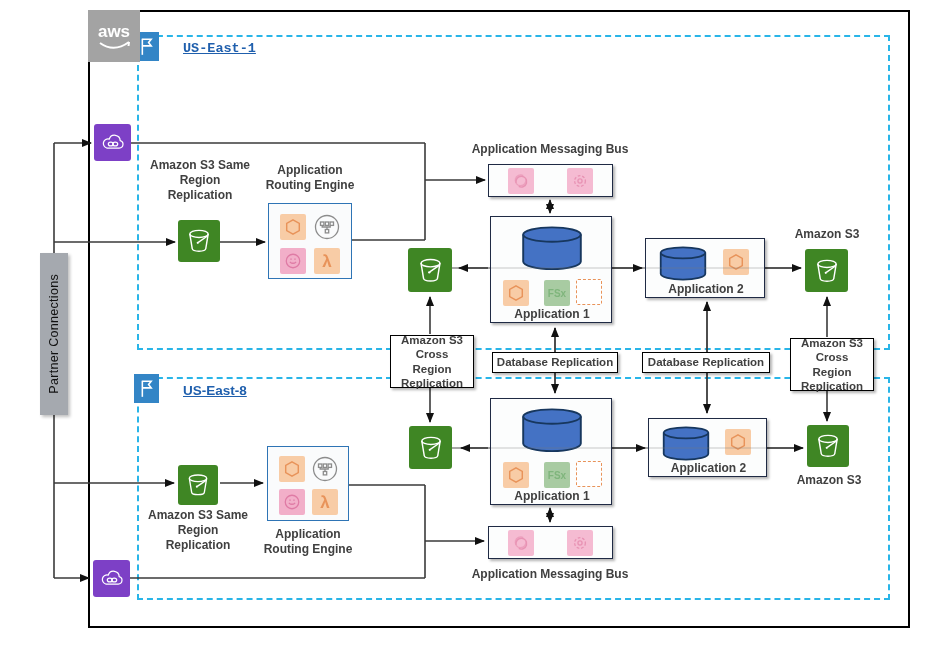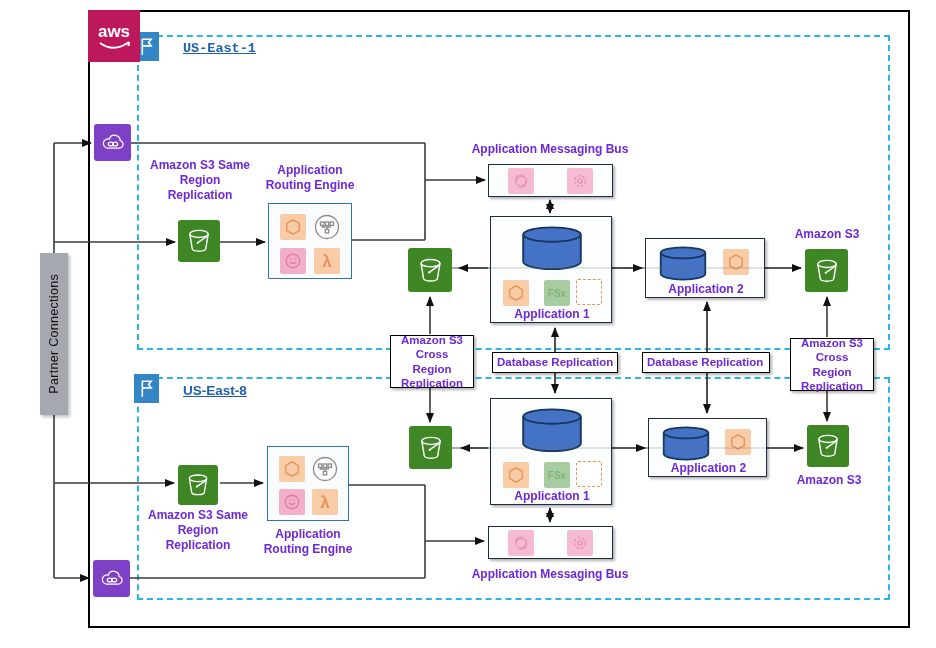--- a/index.html
+++ b/index.html
@@ -1,23 +1,23 @@
 <!DOCTYPE html>
 <html><head>
 <meta charset="utf-8">
 <style>
   * { margin:0; padding:0; box-sizing:border-box; }
   html,body { background:#fff; }
   body { font-family:"Liberation Sans", sans-serif; }
   #canvas { position:relative; width:936px; height:648px; background:#fff; overflow:hidden; }
   .abs { position:absolute; }
-  .lbl { font-weight:bold; font-size:12px; line-height:1.25; text-align:center; color:#6d28d9; }
+  .lbl { font-weight:bold; font-size:12px; line-height:1.25; text-align:center; color:#404040; }
   
   .outer-frame { left:88px; top:10px; width:822px; height:618px; border:2.5px solid #000; z-index:0; }
-  .aws-logo { left:88px; top:10px; width:52px; height:52px; background:#be185d; z-index:5; }
+  .aws-logo { left:88px; top:10px; width:52px; height:52px; background:#a3a3a3; z-index:5; }
   
   .region-box { border:2px dashed #29B5E8; z-index:0; }
   .region1-box { left:137px; top:35px; width:753px; height:315px; }
   .region2-box { left:137px; top:377px; width:753px; height:223px; }
   .flag { width:25px; height:29px; background:#3385C6; z-index:3; }
   .region-name { font-weight:bold; font-size:13.5px; color:#1F5FAD; text-decoration:underline; z-index:3; }
   
   .partner { left:40px; top:253px; width:28px; height:162px; background:#A5A9AF; box-shadow:2px 2px 3px rgba(0,0,0,.25);
              display:flex; align-items:center; justify-content:center; z-index:2; }
   .partner span { writing-mode:vertical-rl; transform:rotate(180deg); font-size:12.5px; color:#111; letter-spacing:.3px; white-space:nowrap; }
@@ -30,21 +30,21 @@
   .mini.pink  { background:#F2AFC9; color:#DF7BA5; }
   .mini.buspink { background:#F5BBD2; color:#E893B4; }
   .mini.fsx { background:#A8CBA2; color:#7FB57C; font-weight:bold; font-size:10px; }
   .mini.chip { background:#fff; border:1.5px dashed #E8935A; }
   .mini.fan { background:transparent; }
   .lambda-glyph { font-size:17px; font-weight:bold; line-height:1; }
   
   .nodebox { background:#FCFDFD; border:1.5px solid #1F2A44; box-shadow:1.5px 1.5px 2.5px rgba(0,0,0,.3); z-index:2; }
   .routingbox { background:#FAFBFC; border:1.5px solid #2E74B5; box-shadow:none; z-index:2; }
   .labelbox { background:#fff; border:1.5px solid #000; box-shadow:2px 2px 2.5px rgba(0,0,0,.3); z-index:2;
-              display:flex; align-items:center; padding:1px 4px; }
+              display:flex; align-items:center; justify-content:center; padding:1px 4px; }
   .labelbox .lbl { font-size:11.5px; }
   svg.overlay { left:0; top:0; width:936px; height:648px; pointer-events:none; }
   .z1 { z-index:1; } .z4 { z-index:4; }
 </style>
 </head>
 <body>
 
 <div id="canvas">
 
   <svg class="abs overlay z1" viewBox="0 0 936 648">

